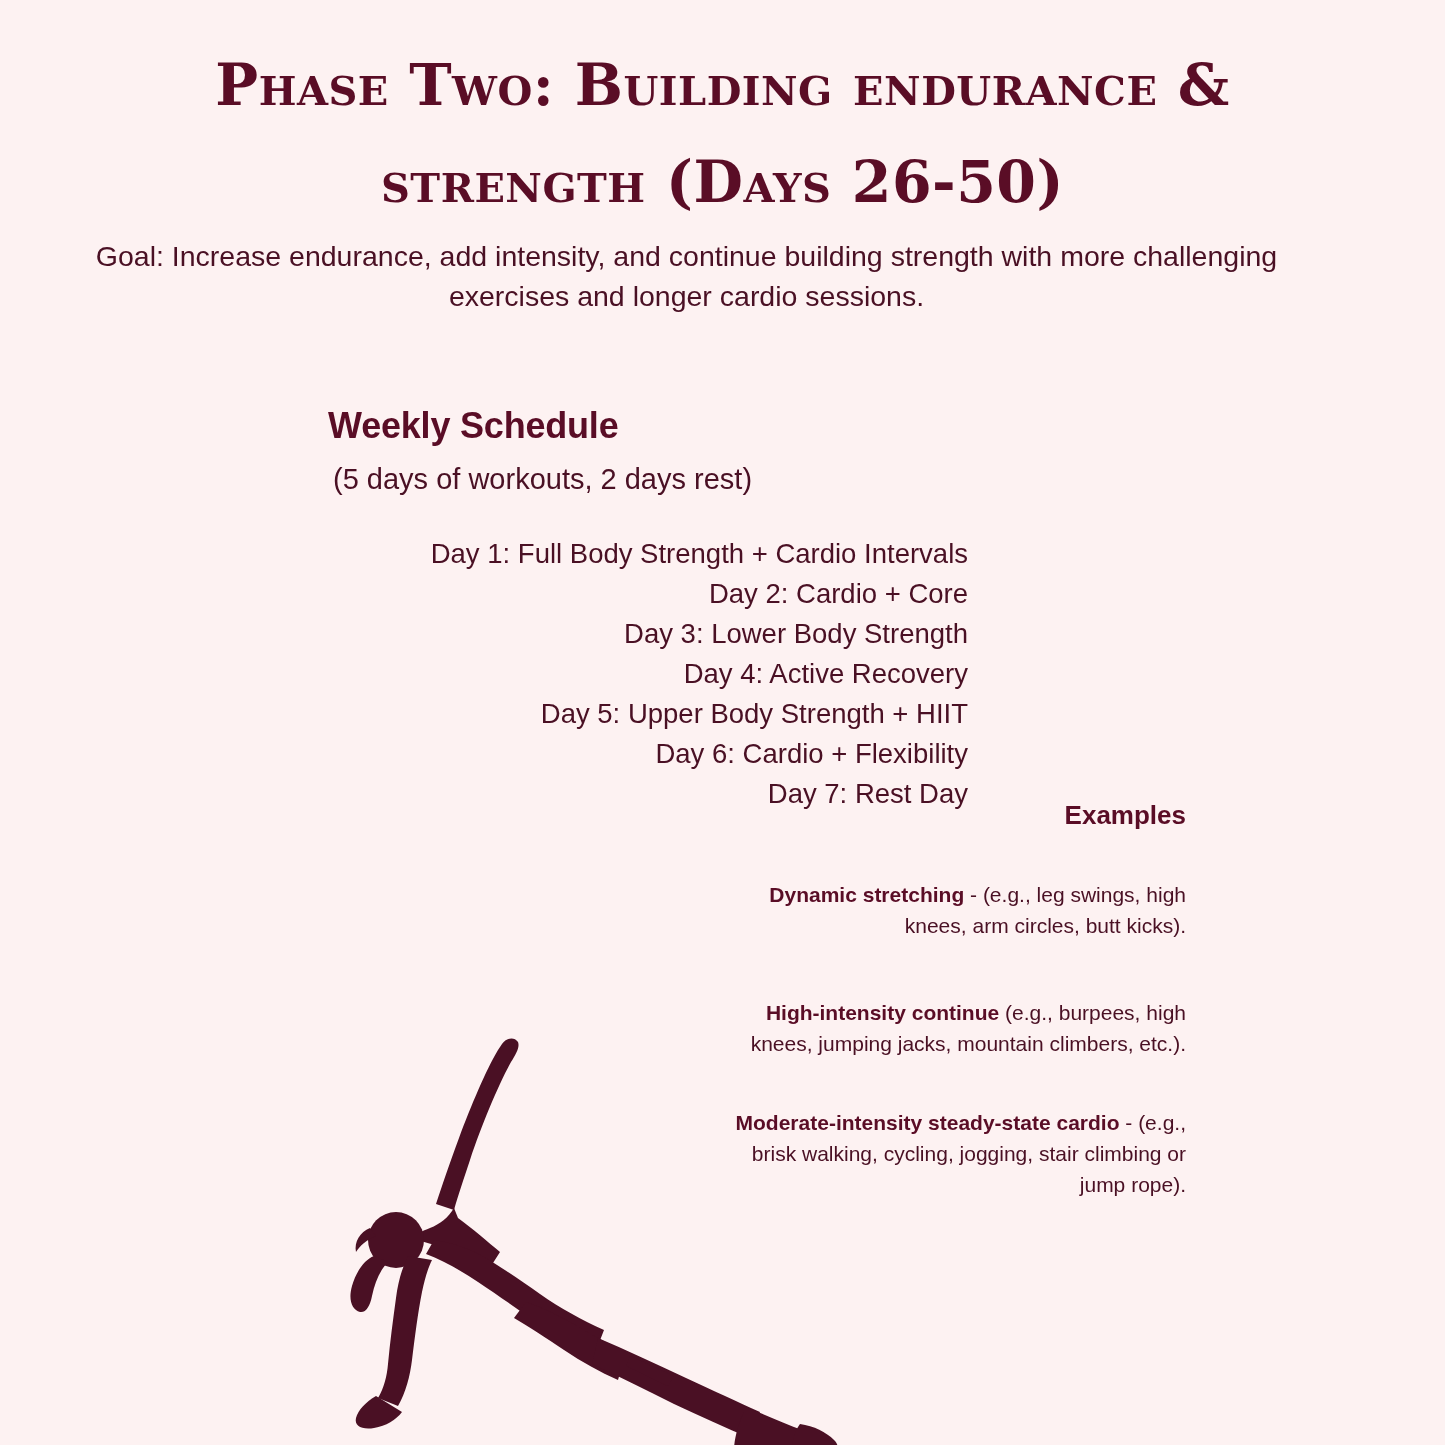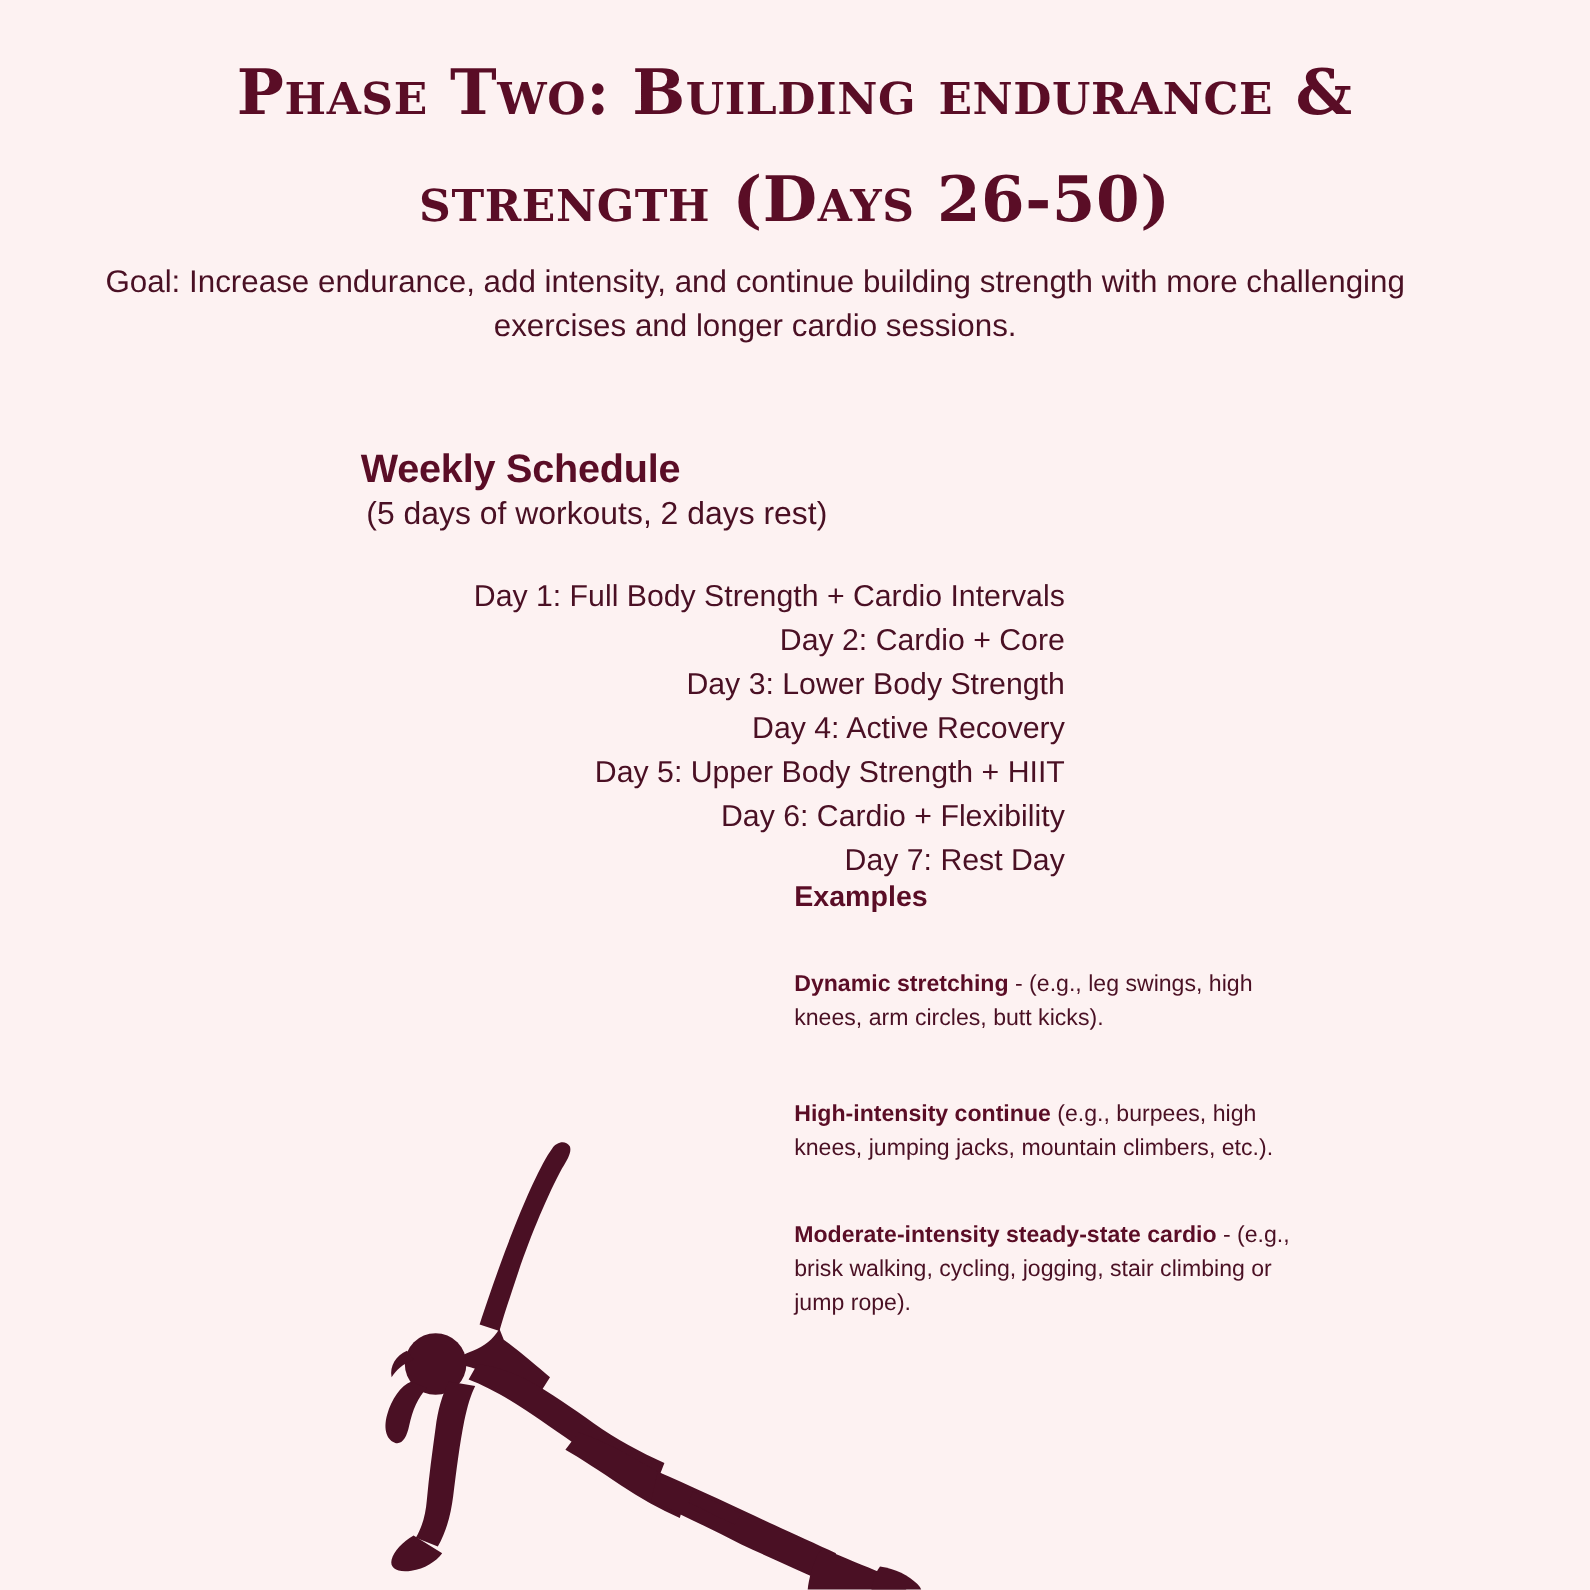--- a/index.html
+++ b/index.html
@@ -58,41 +58,41 @@
   }
   .section-head {
     font-size: 36px;
     font-weight: bold;
     color: #5a0d26;
     letter-spacing: -0.2px;
   }
   .section-sub {
     font-size: 29px;
     color: #4a1024;
-    margin-top: 4px;
+    margin-top: 16px;
     padding-left: 5px;
   }
   .day-list {
     margin-top: 38px;
     text-align: right;
   }
   .day-item {
     font-size: 27.5px;
     color: #4a1024;
     line-height: 1.455;
     white-space: nowrap;
   }
 
   
   .right-col {
     position: absolute;
     left: 722px;
     top: 800px;
     width: 464px;
-    text-align: left;
+    text-align: right;
   }
   .examples-head {
     font-size: 26px;
     font-weight: bold;
     color: #5a0d26;
     letter-spacing: 0px;
   }
   .example {
     margin-top: 48px;
     font-size: 21px;

